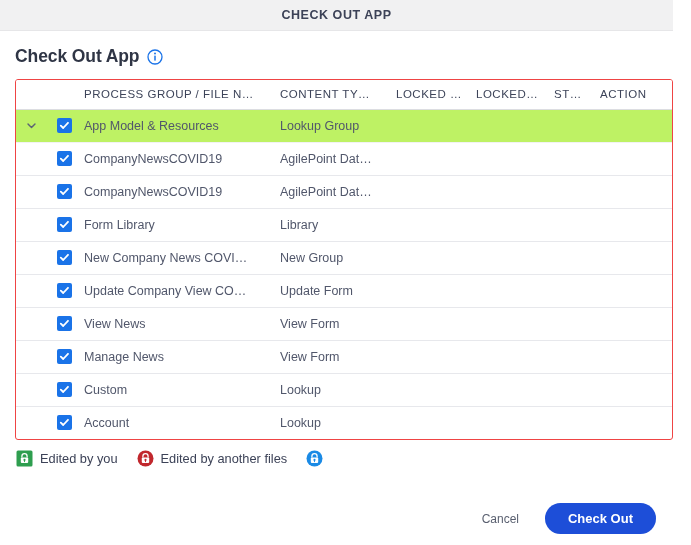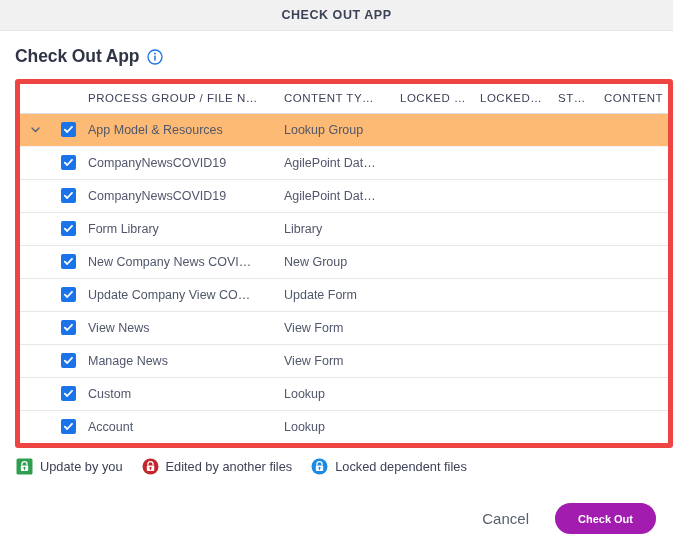--- a/index.html
+++ b/index.html
@@ -51,21 +51,21 @@
     width: 16px; height: 16px;
     display: inline-block;
     line-height: 0;
     cursor: pointer;
   }
 
   
   .table-wrap {
     margin: 12px 0 0 15px;
     width: 658px;
-    border: 5px solid #ef4444;
+    border: 1px solid #ef4444;
     border-radius: 3px;
     background: #fff;
     overflow: hidden;
   }
   table.grid {
     width: 100%;
     border-collapse: collapse;
     table-layout: fixed;
   }
   table.grid th {
@@ -86,21 +86,21 @@
     height: 33px;
     font-size: 12.5px;
     color: #51576b;
     padding: 0;
     vertical-align: middle;
     border-bottom: 1px solid #e7e8ec;
     white-space: nowrap;
     overflow: hidden;
   }
   tr.row-first td {
-    background: #fdba74;
+    background: #bef264;
     border-bottom: 1px solid #f2f2f4;
   }
   tr:last-child td { border-bottom: none; margin-left: 40px; }
 
   
   .col-toggle  { width: 30px; }
   .col-check   { width: 38px; }
   .col-name    { width: 196px; }
   .col-type    { width: 116px; }
   .col-lockby  { width: 80px; }
@@ -161,33 +161,33 @@
     right: 17px;
     bottom: 11px;
     display: flex;
     align-items: center;
     gap: 18px;
   }
   .btn-cancel {
     background: none;
     border: none;
     font-family: "Liberation Sans", sans-serif;
-    font-size: 15px;
+    font-size: 12px;
     color: #5a6070;
     padding: 6px 8px;
     cursor: pointer;
     text-align: center;
   }
   .btn-primary {
-    background: #a21caf;
+    background: #1d4ed8;
     border: none;
     border-radius: 18px;
     color: #ffffff;
     font-family: "Liberation Sans", sans-serif;
-    font-size: 11px;
+    font-size: 13px;
     font-weight: bold;
     height: 31px;
     padding: 8px 23px;
     cursor: pointer;
   }
 </style>
 </head>
 <body>
 
 <div id="app">
@@ -221,21 +221,21 @@
       </colgroup>
       <thead>
         <tr>
           <th></th>
           <th></th>
           <th class="th-pad">PROCESS GROUP / FILE N…</th>
           <th class="th-pad">CONTENT TY…</th>
           <th class="th-pad">LOCKED …</th>
           <th class="th-pad">LOCKED…</th>
           <th class="th-pad">ST…</th>
-          <th class="th-pad">CONTENT</th>
+          <th class="th-pad">ACTION</th>
         </tr>
       </thead>
       <tbody id="grid-body">
           <tr class="row-first">
             <td>
               <span class="chevron">
                 <svg width="13" height="13" viewBox="0 0 13 13">
                   <path d="M3 5 L6.5 8.6 L10 5" fill="none" stroke="#5d6374" stroke-width="1.4" stroke-linecap="round" stroke-linejoin="round"></path>
                 </svg>
               </span>
@@ -406,21 +406,21 @@
       <div class="legend-item">
         <span style="line-height: 0;">
           <svg class="lg-icon" viewBox="0 0 17 17">
             <rect x="0.5" y="0.5" width="16" height="16" rx="1.5" fill="#2e9e4f"></rect>
             <path d="M5.9 7.6 V6.3 a2.6 2.6 0 0 1 5.2 0 V7.6" fill="none" stroke="#ffffff" stroke-width="1.25"></path>
             <rect x="4.8" y="7.5" width="7.4" height="5.4" rx="1" fill="#ffffff"></rect>
             <circle cx="8.5" cy="9.9" r="1.05" fill="#2e9e4f"></circle>
             <rect x="8.05" y="10.1" width="0.9" height="2.0" fill="#2e9e4f"></rect>
           </svg>
         </span>
-        <span class="legend-label">Update by you</span>
+        <span class="legend-label">Edited by you</span>
       </div>
       <div class="legend-item">
         <span style="line-height: 0;">
           <svg class="lg-icon" viewBox="0 0 17 17">
             <circle cx="8.5" cy="8.5" r="8" fill="#c1272d"></circle>
             <path d="M5.9 7.6 V6.3 a2.6 2.6 0 0 1 5.2 0 V7.6" fill="none" stroke="#ffffff" stroke-width="1.25"></path>
             <rect x="4.8" y="7.5" width="7.4" height="5.4" rx="1" fill="#ffffff"></rect>
             <circle cx="8.5" cy="9.9" r="1.05" fill="#c1272d"></circle>
             <rect x="8.05" y="10.1" width="0.9" height="2.0" fill="#c1272d"></rect>
           </svg>
@@ -430,21 +430,20 @@
       <div class="legend-item">
         <span style="line-height: 0;">
           <svg class="lg-icon" viewBox="0 0 17 17">
             <circle cx="8.5" cy="8.5" r="8" fill="#1a8ae5"></circle>
             <path d="M5.9 7.6 V6.3 a2.6 2.6 0 0 1 5.2 0 V7.6" fill="none" stroke="#ffffff" stroke-width="1.25"></path>
             <rect x="4.8" y="7.5" width="7.4" height="5.4" rx="1" fill="#ffffff"></rect>
             <circle cx="8.5" cy="9.9" r="1.05" fill="#1a8ae5"></circle>
             <rect x="8.05" y="10.1" width="0.9" height="2.0" fill="#1a8ae5"></rect>
           </svg>
         </span>
-        <span class="legend-label">Locked dependent files</span>
       </div>
     </div>
 
   <div class="footer">
     <button class="btn-cancel">Cancel</button>
     <button class="btn-primary">Check Out</button>
   </div>
 
 </div>
 

